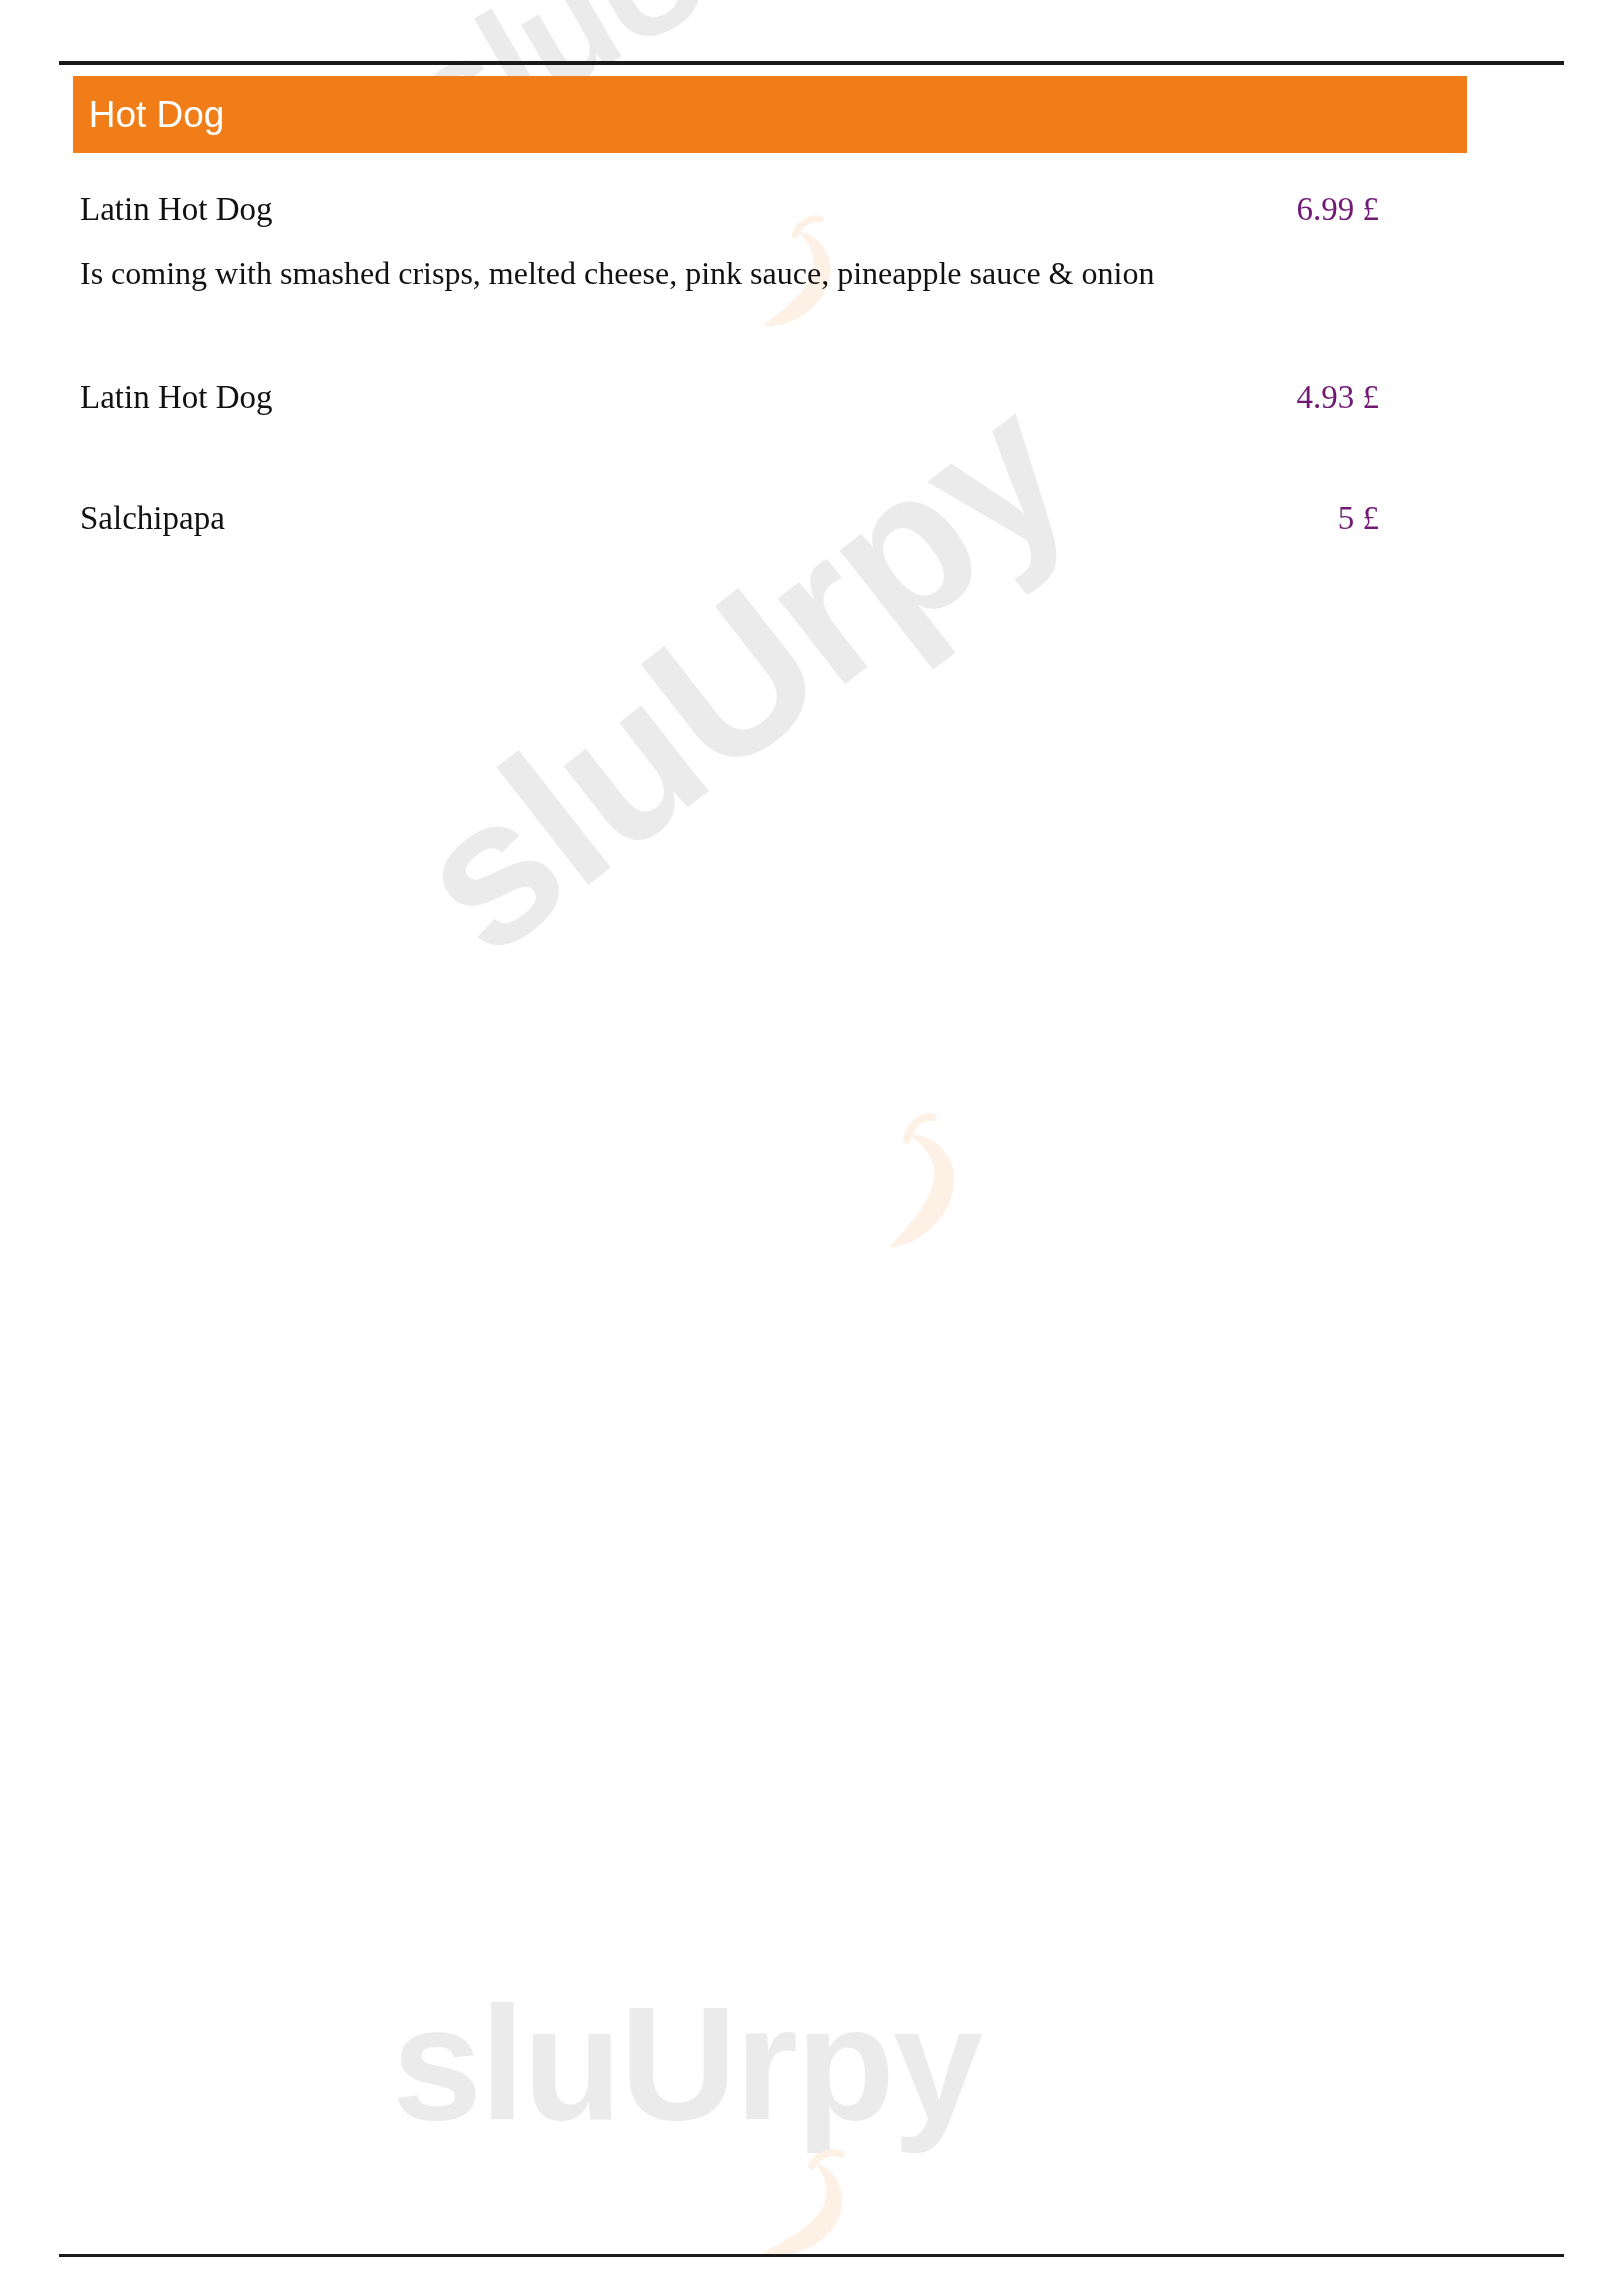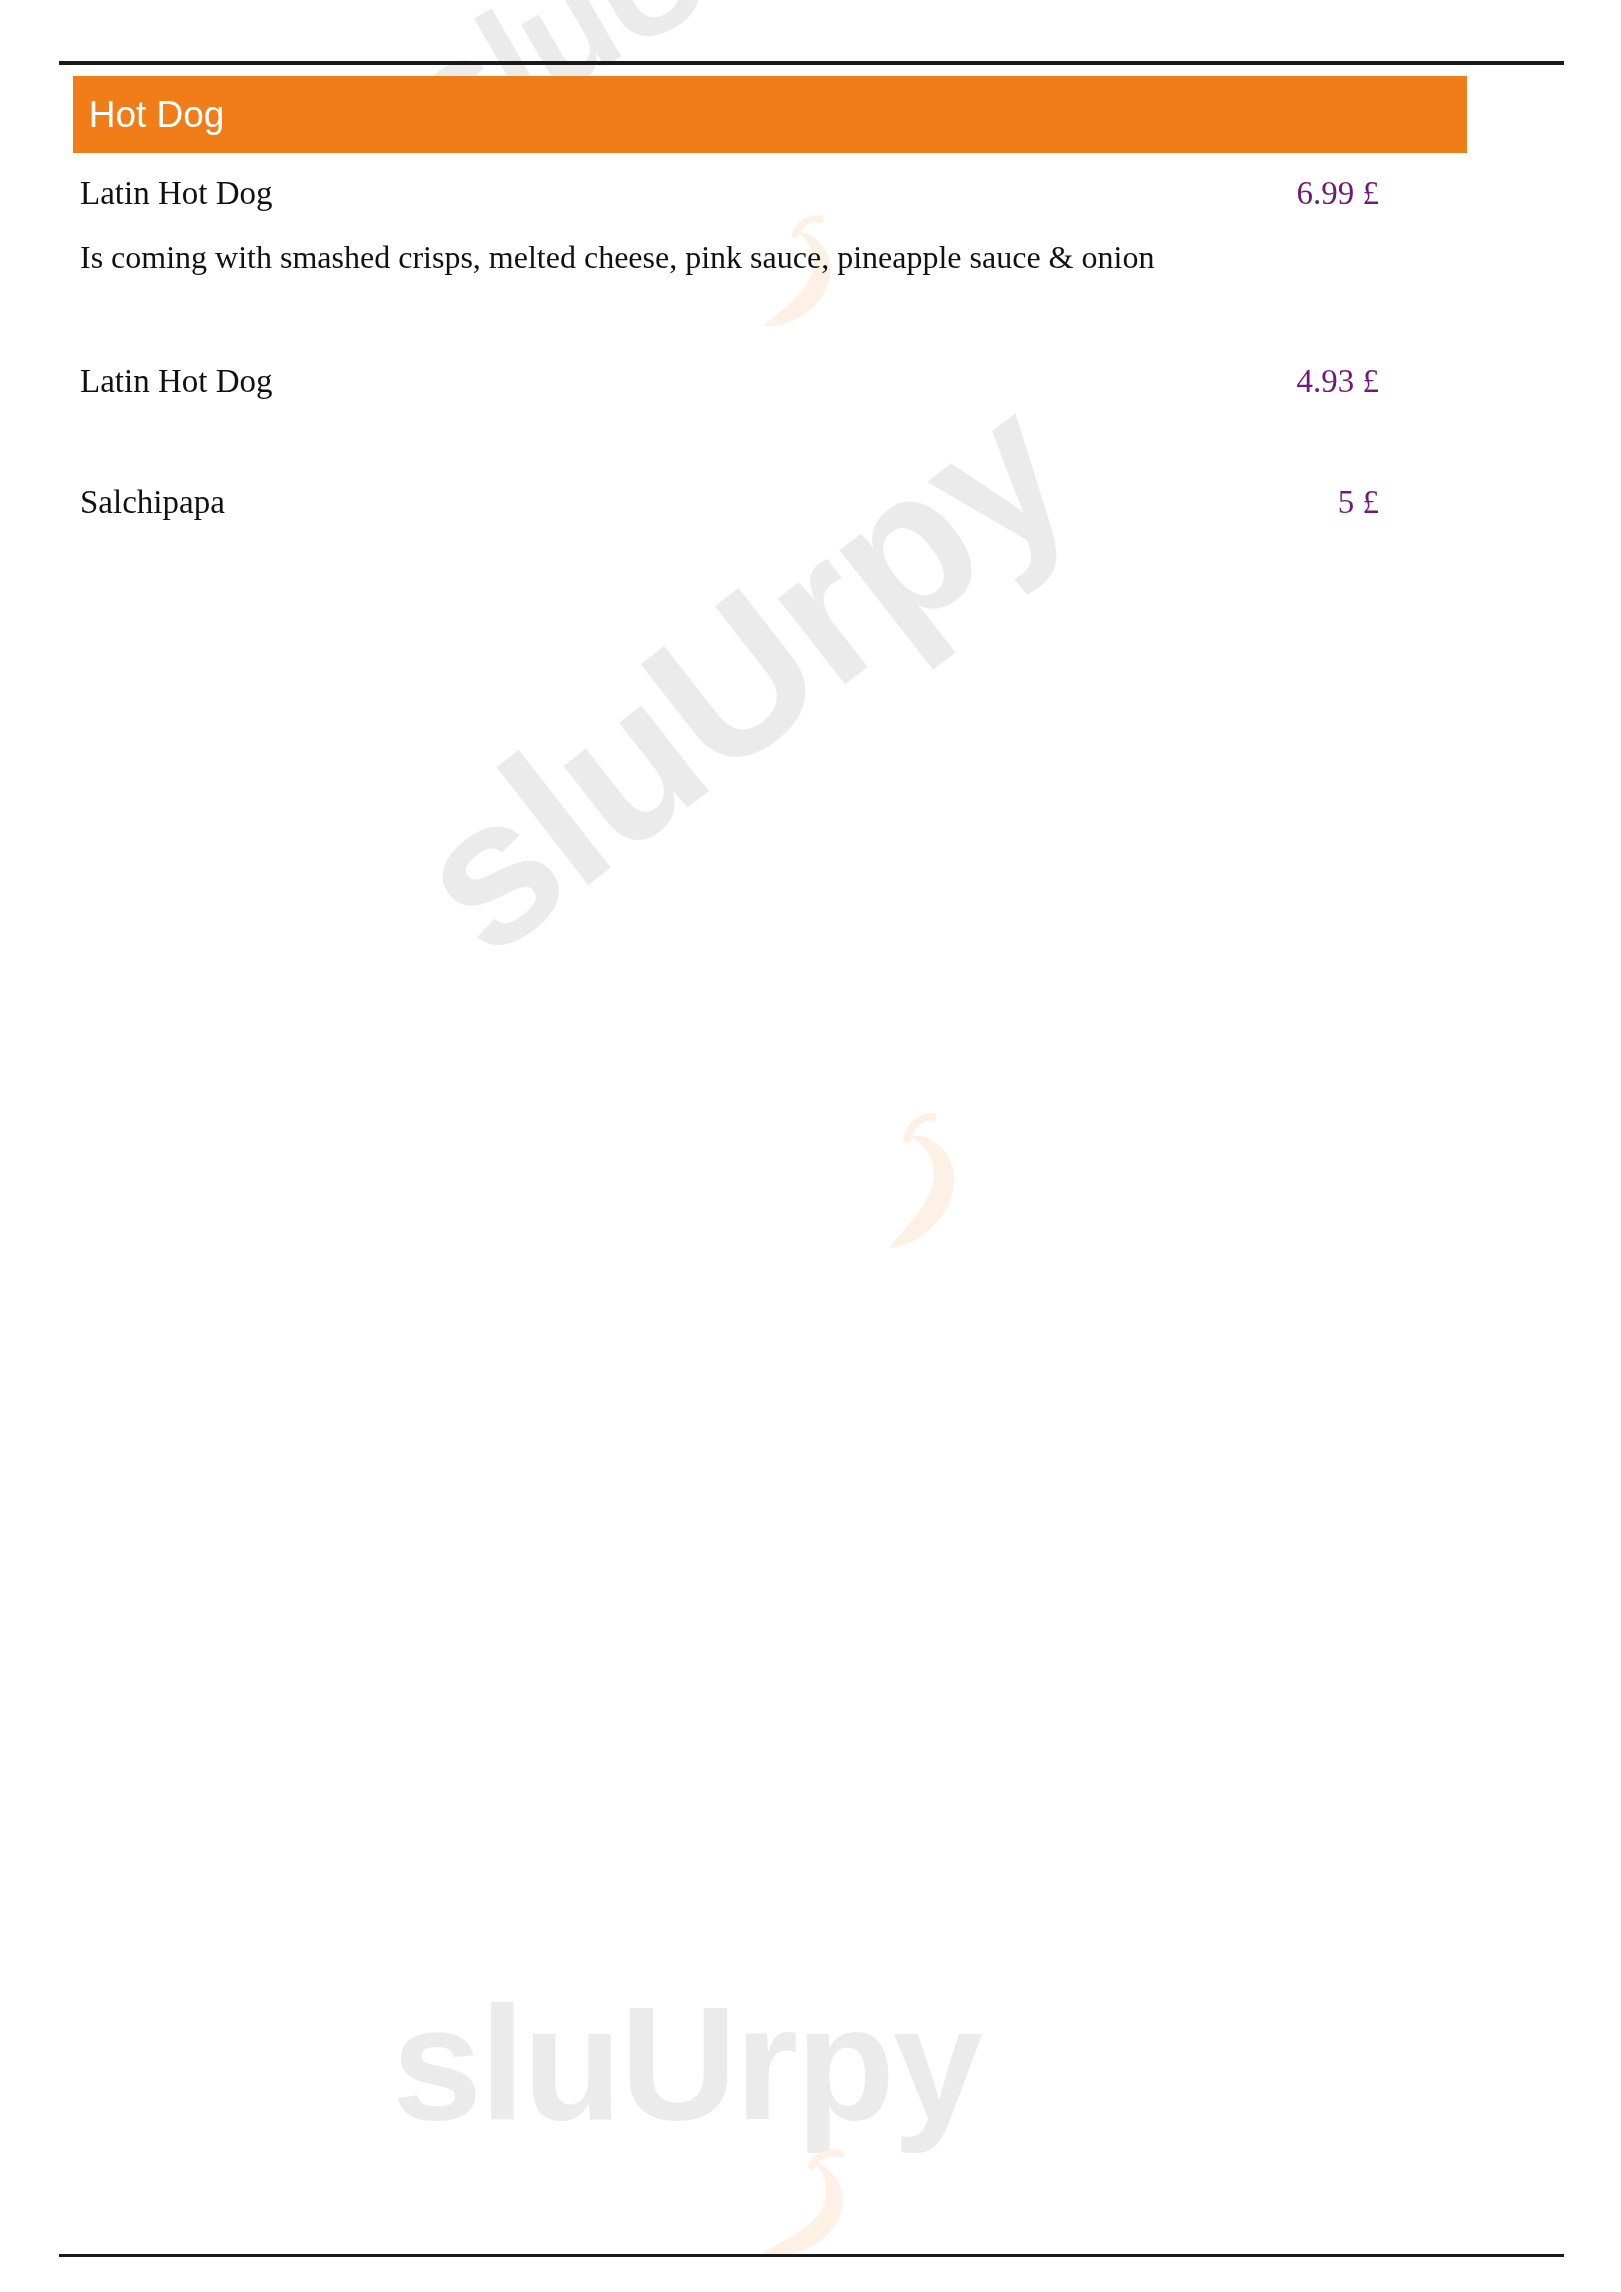--- a/index.html
+++ b/index.html
@@ -104,20 +104,21 @@
     left: 80px;
     width: 1299px;
   }
   .menu-item {
     margin-bottom: 78px;
   }
   .item-row {
     display: flex;
     align-items: baseline;
     justify-content: space-between;
+    margin-top: 16px;
   }
   .item-name {
     font-size: 33px;
     color: #111111;
     line-height: 43px;
   }
   .item-price {
     font-size: 33px;
     color: #701a75;
     line-height: 43px;

